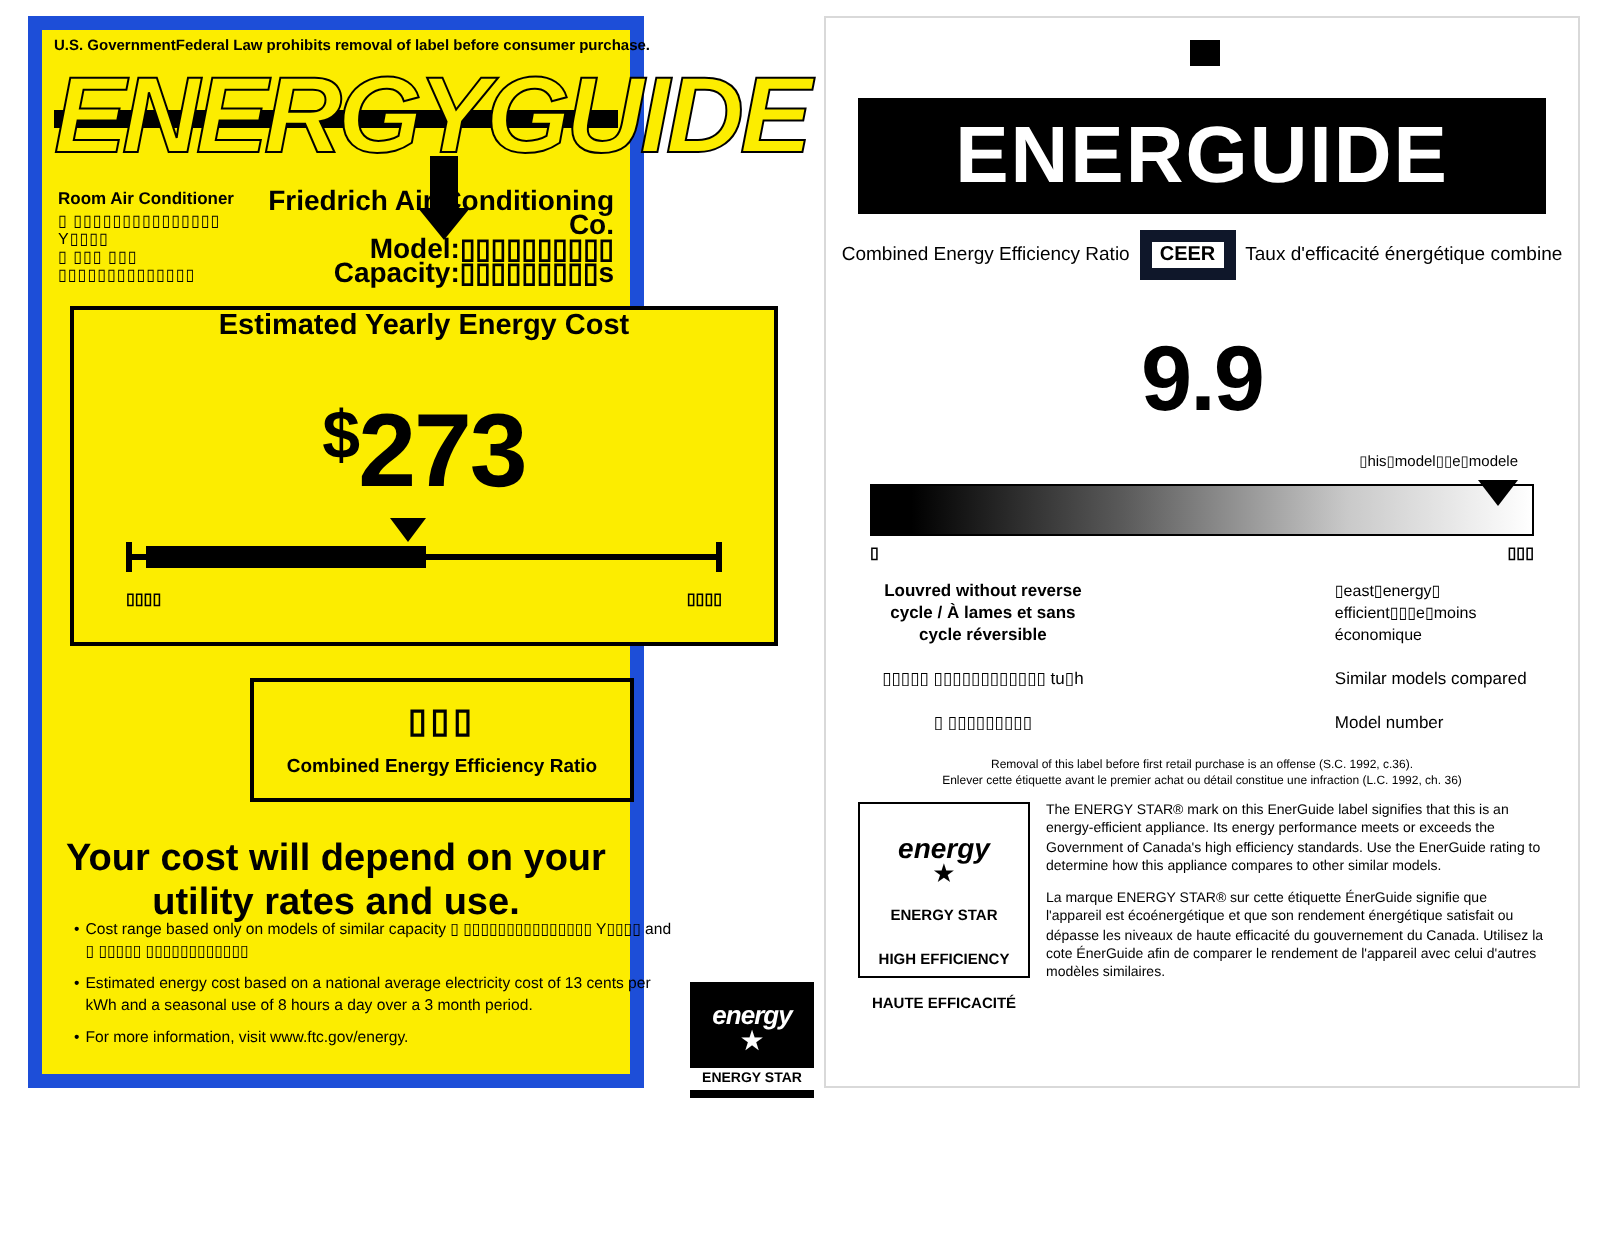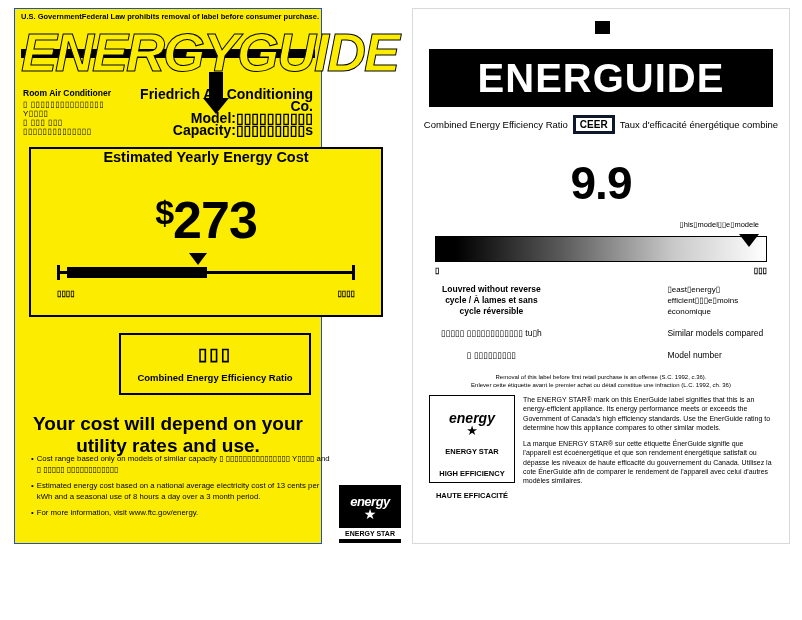--- a/index.html
+++ b/index.html
@@ -1,21 +1,21 @@
 <!DOCTYPE html>
 <html><head>
 <meta charset="utf-8">
 <style>
   html,body{margin:0;padding:0;background:#ffffff;}
   body{width:802px;height:620px;font-family:"Liberation Sans",sans-serif;position:relative;overflow:hidden;}
 
   
   #us-label{
     position:absolute;left:14px;top:8px;width:308px;height:536px;
-    background:#fced00;border:1px solid #1d4ed8;box-sizing:border-box;
+    background:#fced00;border:7px solid #1d4ed8;box-sizing:border-box;
   }
   .us-toprow{display:flex;justify-content:space-between;align-items:flex-start;
     padding:3px 6px 0 6px;font-size:7.5px;font-weight:bold;}
   .us-toprow .left{white-space:nowrap;}
   .us-toprow .right{white-space:nowrap;}
 
   .eg-wordmark{position:relative;margin:1px 6px 0 6px;height:62px;}
   .eg-wordmark .word{
     font-family:"Liberation Sans",sans-serif;
     font-weight:bold;font-style:italic;
@@ -83,21 +83,21 @@
   .ca-canada{text-align:center;font-family:"Liberation Serif",serif;font-weight:bold;
     font-size:25px;margin-top:8px;letter-spacing:-1px;position:relative;}
   .ca-canada .flag{display:inline-block;width:15px;height:13px;background:#000;
     vertical-align:5px;margin-left:2px;}
   .ca-black{margin:4px 16px 0 16px;height:58px;background:#000;position:relative;}
   .ca-black .txt{
     color:#fff;font-weight:bold;font-size:40px;text-align:center;line-height:58px;
     letter-spacing:1px;white-space:nowrap;font-family:"Liberation Sans",sans-serif;}
   .ca-ceer-row{display:flex;align-items:center;justify-content:center;
     margin-top:8px;font-size:9.5px;gap:5px;}
-  .ca-ceer-row .boxed{border:3px solid #0f172a;padding:1px 4px;font-weight:bold;font-size:10px;}
+  .ca-ceer-row .boxed{border:6px solid #0f172a;padding:1px 4px;font-weight:bold;font-size:10px;}
   .ca-value{text-align:center;font-weight:bold;font-size:46px;margin-top:22px;letter-spacing:-1px;}
 
   .ca-scale-wrap{position:relative;margin:26px 22px 0 22px;}
   .ca-model-tip{position:absolute;right:8px;top:-16px;font-size:7.5px;white-space:nowrap;}
   .ca-model-tri{position:absolute;right:8px;top:-2px;width:0;height:0;
     border-left:10px solid transparent;border-right:10px solid transparent;border-top:13px solid #000;}
   .ca-gradient{height:24px;background:linear-gradient(to right,#000 0%,#000 6%,#5a5a5a 38%,#c9c9c9 72%,#ffffff 100%);
     border:1px solid #000;}
   .ca-scale-ends{position:relative;margin-top:4px;height:12px;font-size:8px;font-weight:bold;}
   .ca-scale-ends .lo{position:absolute;left:0;}

